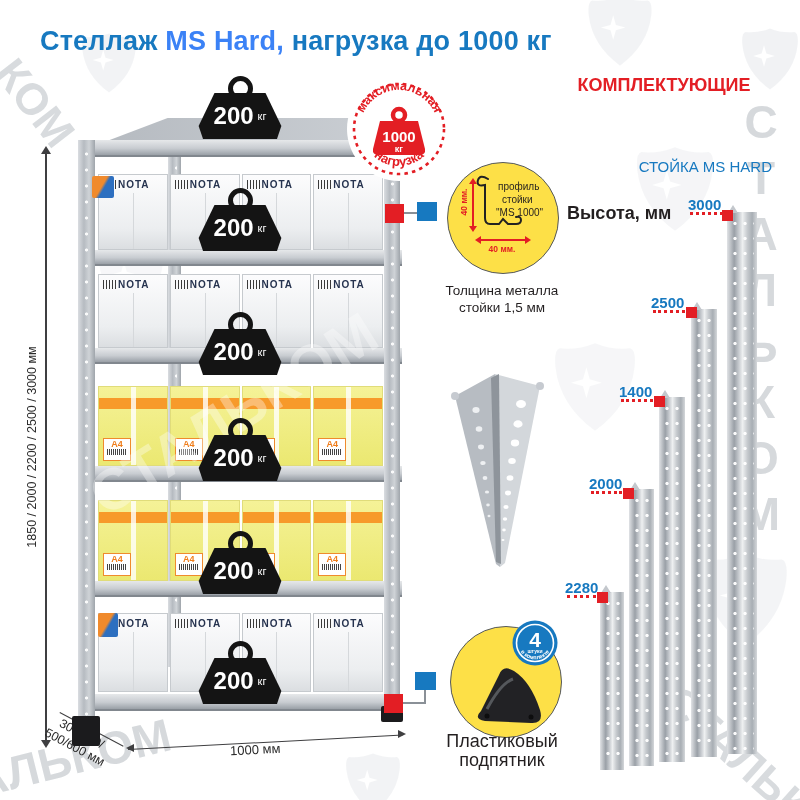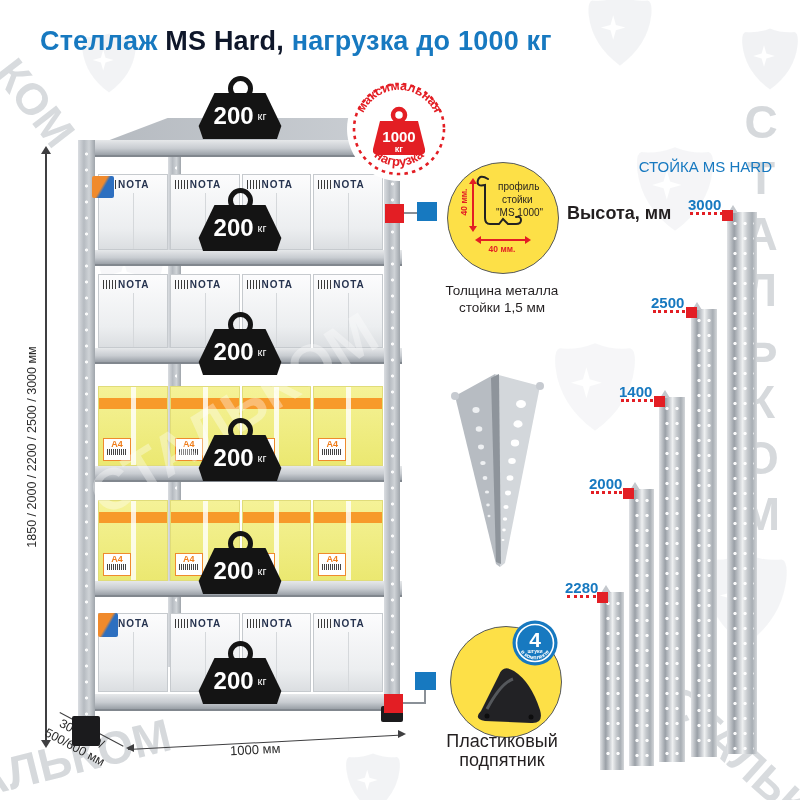--- a/index.html
+++ b/index.html
@@ -1,21 +1,21 @@
 <!DOCTYPE html>
 <html><head>
 <meta charset="utf-8">
 <style>
   html,body{margin:0;padding:0;}
   body{width:800px;height:800px;position:relative;background:#fff;overflow:hidden;
        font-family:"Liberation Sans",sans-serif;color:#231f20;}
   .abs{position:absolute;}
   .wm{color:#ccd0d4;font-weight:bold;pointer-events:none;white-space:nowrap;}
   .title{font-size:27px;font-weight:bold;white-space:nowrap;letter-spacing:.2px;}
-  .blue{color:#1779c0;} .red{color:#0f172a;}
+  .blue{color:#1779c0;} .red{color:#3b82f6;}
   
   .post{background:linear-gradient(90deg,#dadde1,#b6bbc1 35%,#cfd3d7 65%,#9fa5ab);}
   .post::before{content:"";position:absolute;left:4px;right:4px;top:6px;bottom:6px;
        background-image:radial-gradient(circle,rgba(255,255,255,.9) 1.2px,rgba(255,255,255,0) 1.9px);
        background-size:9px 16px;}
   .shelf{background:linear-gradient(#e6e8ea,#c8ccd1 55%,#9aa0a7);border-bottom:2px solid #81878e;}
   .foot{background:#1b1b1d;border-radius:2px;}
   .boxrow{display:flex;gap:2px;z-index:3;}
   .wbox{flex:1;position:relative;background:linear-gradient(#fcfcfd,#eceef0 72%,#dbdee1);
         border:1px solid #c6cace;}
@@ -444,21 +444,21 @@
     </defs>
   <text font-size="5.6" font-weight="bold" fill="#fff"><textPath href="#arcKit" startOffset="50%" text-anchor="middle">в комплекте</textPath></text>
 </svg>
 <div class="abs cap" style="left:432px;top:732px;width:140px;font-size:18px;line-height:19px;">
   <span>Пластиковый</span><br>
   <span>подпятник</span>
 </div>
 
 
 <div class="abs" style="left:540px;top:74px;width:248px;text-align:center;color:#e31e24;font-weight:bold;font-size:18px;line-height:23px;z-index:3;">
-  <br>
+  <span>КОМПЛЕКТУЮЩИЕ</span><br>
 </div>
 <div class="abs" style="left:600px;top:158px;width:172px;text-align:right;color:#1779c0;font-weight:normal;font-size:15px;z-index:3;">СТОЙКА MS HARD</div>
 <div class="abs" style="left:567px;top:203px;font-size:18px;z-index:3;font-weight:bold;">Высота, мм</div>
 
 
 <div class="abs hpost" style="left:600px;top:592px;width:24px;height:178px;"></div>
 <div class="abs hpost" style="left:629px;top:489px;width:25px;height:277px;"></div>
 <div class="abs hpost" style="left:659px;top:397px;width:26px;height:365px;"></div>
 <div class="abs hpost" style="left:691px;top:309px;width:26px;height:448px;"></div>
 <div class="abs hpost" style="left:727px;top:212px;width:30px;height:542px;"></div>

